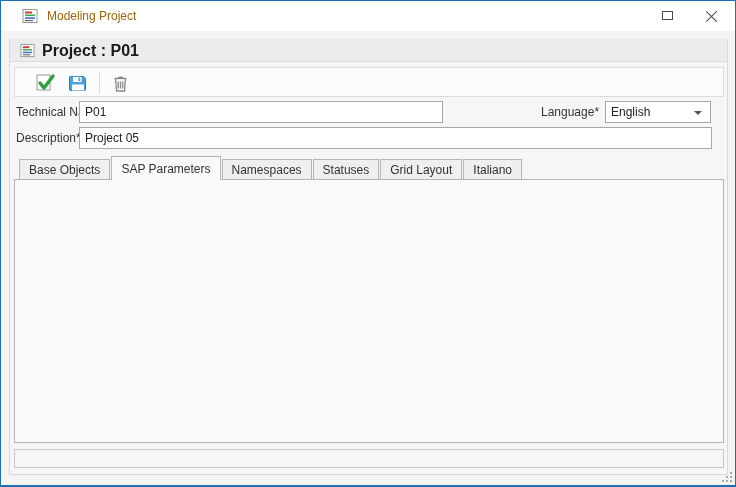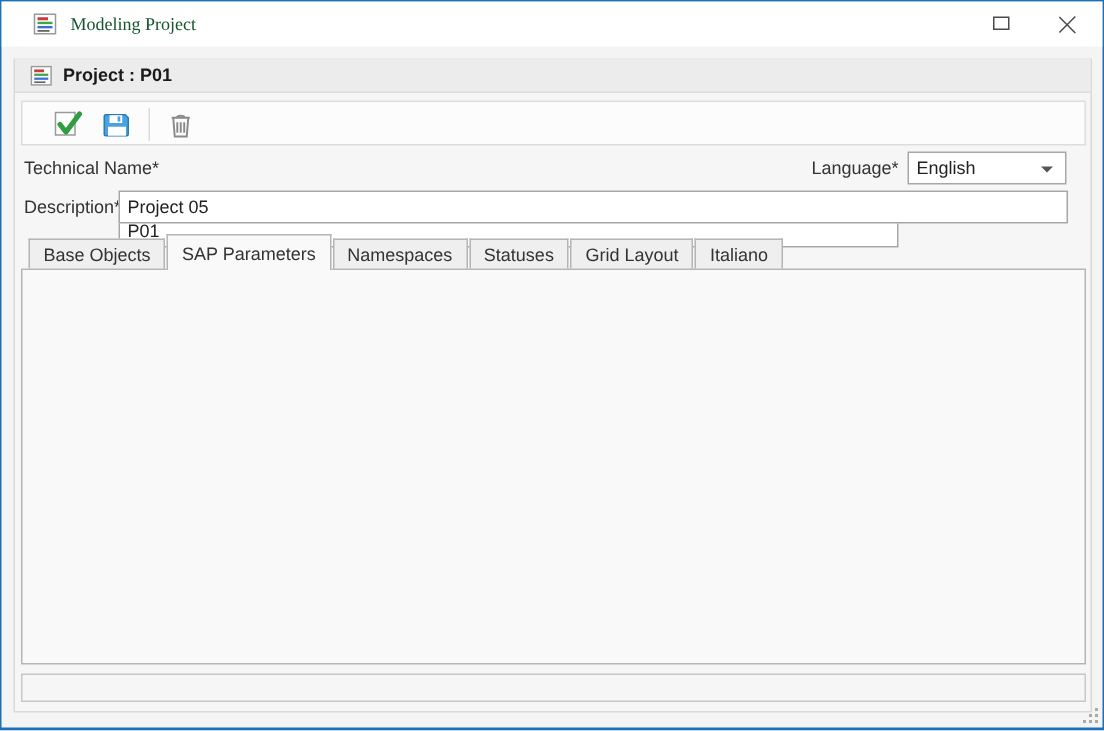--- a/index.html
+++ b/index.html
@@ -5,39 +5,39 @@
   * { margin:0; padding:0; box-sizing:border-box; }
   html,body { width:736px; height:487px; background:#fff; }
   body { font-family:"Liberation Sans","DejaVu Sans",sans-serif; font-size:12px; color:#333; }
 
   .window { position:relative; width:736px; height:487px; background:#f4f4f4;
             border:1px solid #1d70b7; border-bottom-width:2px; overflow:hidden; }
 
   
   .titlebar { position:absolute; left:0; top:0; width:100%; height:30px; background:#fff; }
   .app-icon { position:absolute; left:21px; top:7px; width:16px; height:16px; }
-  .win-title { position:absolute; left:46px; top:0; height:30px; line-height:30px; color:#14532d;font-family:Liberation Serif, serif; }
+  .win-title { position:absolute; left:46px; top:0; height:30px; line-height:30px; color:#a16207; }
   .cap-btn { position:absolute; top:0; width:45px; height:30px; cursor:default; }
   .btn-max { right:45px; }
   .btn-close { right:0; }
   .glyph-max { position:absolute; left:17px; top:10px; width:11px; height:9px; border:1px solid #4a4a4a; }
   .glyph-close { position:absolute; left:16px; top:9px; width:12px; height:12px; }
   .glyph-close i { position:absolute; left:5px; top:-1px; width:1.4px; height:15px; background:#4a4a4a; display:block; }
   .glyph-close i:first-child { transform:rotate(45deg); }
   .glyph-close i:last-child  { transform:rotate(-45deg); }
 
   
   .panel { position:absolute; left:8px; top:38px; width:719px; height:436px;
            background:#f6f6f6; border:1px solid #d9d9d9; }
 
   .header { position:absolute; left:9px; top:38px; width:717px; height:23px;
             background:#ececec; border-bottom:1px solid #dcdcdc; }
   .header .app-icon2 { position:absolute; left:10px; top:4px; width:15px; height:15px; }
   .header .header-title { position:absolute; left:32px; top:0; height:23px; line-height:23px;
-            font-weight:bold; color:#1a1a1a; font-size:12px; }
+            font-weight:bold; color:#1a1a1a; font-size:16px; }
 
   
   .toolbar { position:absolute; left:13px; top:66px; width:710px; height:30px;
              background:#fcfcfc; border:1px solid #dcdcdc; }
   .tool-btn { position:absolute; top:3px; width:26px; height:24px; display:flex;
               align-items:center; justify-content:center; }
   .tb-check { left:18px; } .tb-save { left:50px; } .tb-trash { left:92px; }
   .tool-sep { position:absolute; left:84px; top:4px; width:1px; height:22px; background:#dadada; }
 
   
@@ -169,21 +169,21 @@
       <svg width="19" height="19" viewBox="0 0 19 19" fill="none" stroke="#8a8a8a" stroke-width="1.3">
         <path d="M3.5 4.5 h12"></path>
         <path d="M7 4.5 C7 2.8 12 2.8 12 4.5"></path>
         <path d="M4.5 4.5 l1 12.5 h8 l1 -12.5"></path>
         <path d="M7.2 7.5 v7 M9.5 7.5 v7 M11.8 7.5 v7"></path>
       </svg>
     </div>
   </div>
 
   <span class="lbl" style="left:15px; top:100px;">Technical Name*</span>
-  <div class="tbox" style="left:78px; top:100px; width:520px;margin-top:42px;">P01</div>
+  <div class="tbox" style="left:78px; top:100px; width:364px;">P01</div>
   <span class="lbl" style="left:540px; top:100px;">Language*</span>
   <div class="combo" style="left:604px; top:100px; width:106px;">
     <span>English</span>
     <span class="arrow"></span>
   </div>
   <span class="lbl" style="left:15px; top:126px;">Description*</span>
   <div class="tbox" style="left:78px; top:126px; width:633px;">Project 05</div>
 
   <div class="tabs">
     <div class="tab">Base Objects</div>

